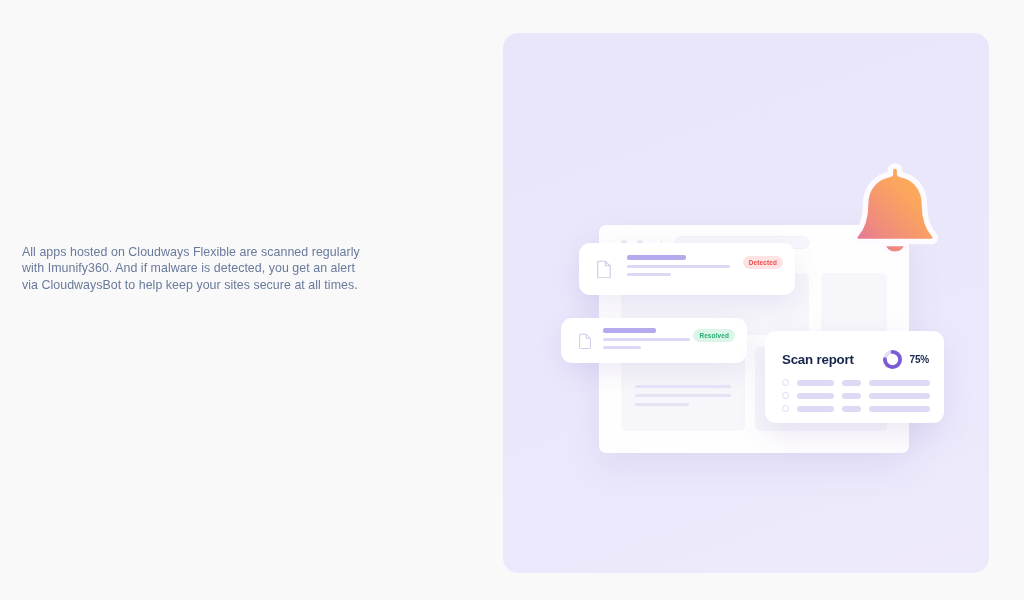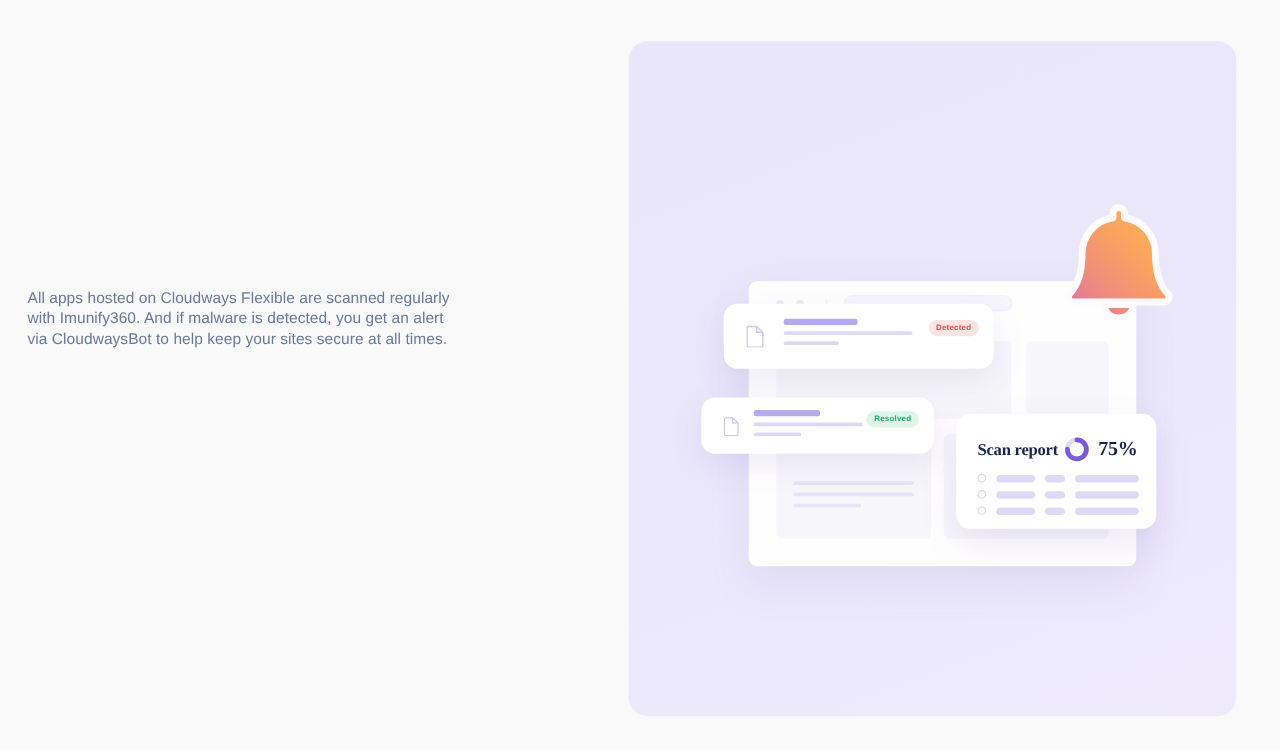--- a/index.html
+++ b/index.html
@@ -26,21 +26,21 @@
 
   .page-title {
     font-size: 25.5px;
     font-weight: bold;
     color: #14264a;
     letter-spacing: -0.4px;
     line-height: 1.15;
   }
 
   .page-body {
-    margin-top: 8px;
+    margin-top: 22px;
     font-size: 12.4px;
     line-height: 16.3px;
     color: #697a9b;
     letter-spacing: 0.05px;
   }
 
   
   .illus-panel {
     position: absolute;
     left: 503px;
@@ -182,25 +182,24 @@
   .badge.badge-resolved {
     right: 12px; top: 11px;
     color: #27ab71;
     background: #dbf5e8;
   }
 
   
   .scan-card {
     position: absolute;
     left: 262px; top: 298px;
-    width: 160px; height: 92px;
+    width: 179px; height: 92px;
     background: #ffffff;
     border-radius: 11px;
     box-shadow: 0 12px 30px rgba(103, 85, 178, 0.12);
-    font-family: Liberation Serif, serif;
   }
 
   .scan-head {
     position: absolute;
     left: 17px; right: 15px; top: 18px;
     display: flex;
     align-items: center;
     justify-content: space-between;
   }
 
@@ -213,21 +212,21 @@
 
   .scan-meter {
     display: flex;
     align-items: center;
     gap: 7px;
   }
 
   .donut { width: 21px; height: 21px; display: block; }
 
   .scan-pct {
-    font-size: 16px;
+    font-size: 10px;
     font-weight: bold;
     color: #16264b;
     letter-spacing: -0.2px;
   }
 
   .scan-rows {
     position: absolute;
     left: 17px; right: 14px; top: 48px;
   }
 

